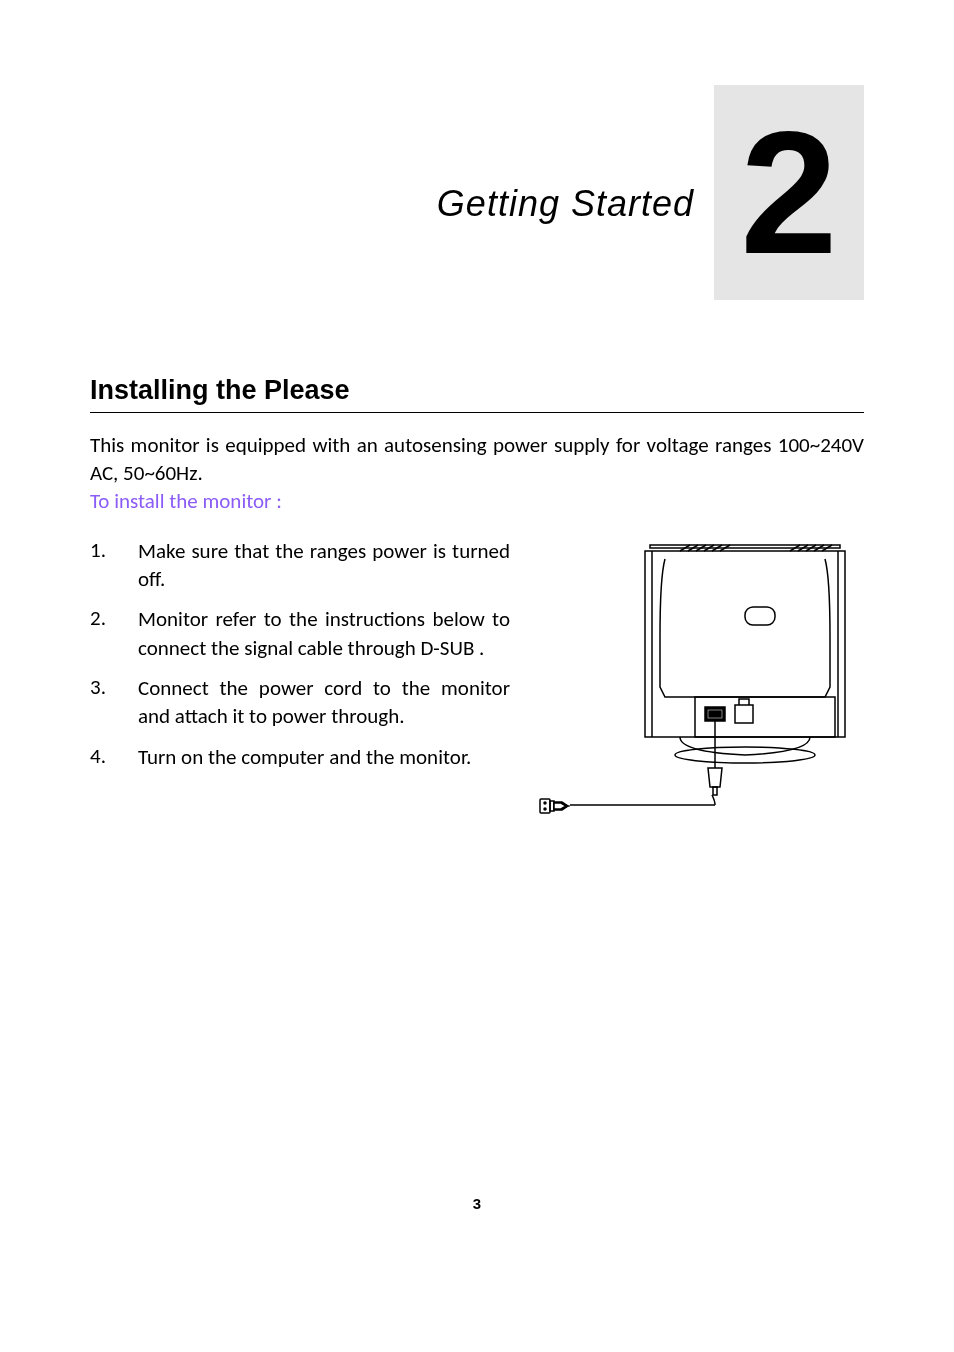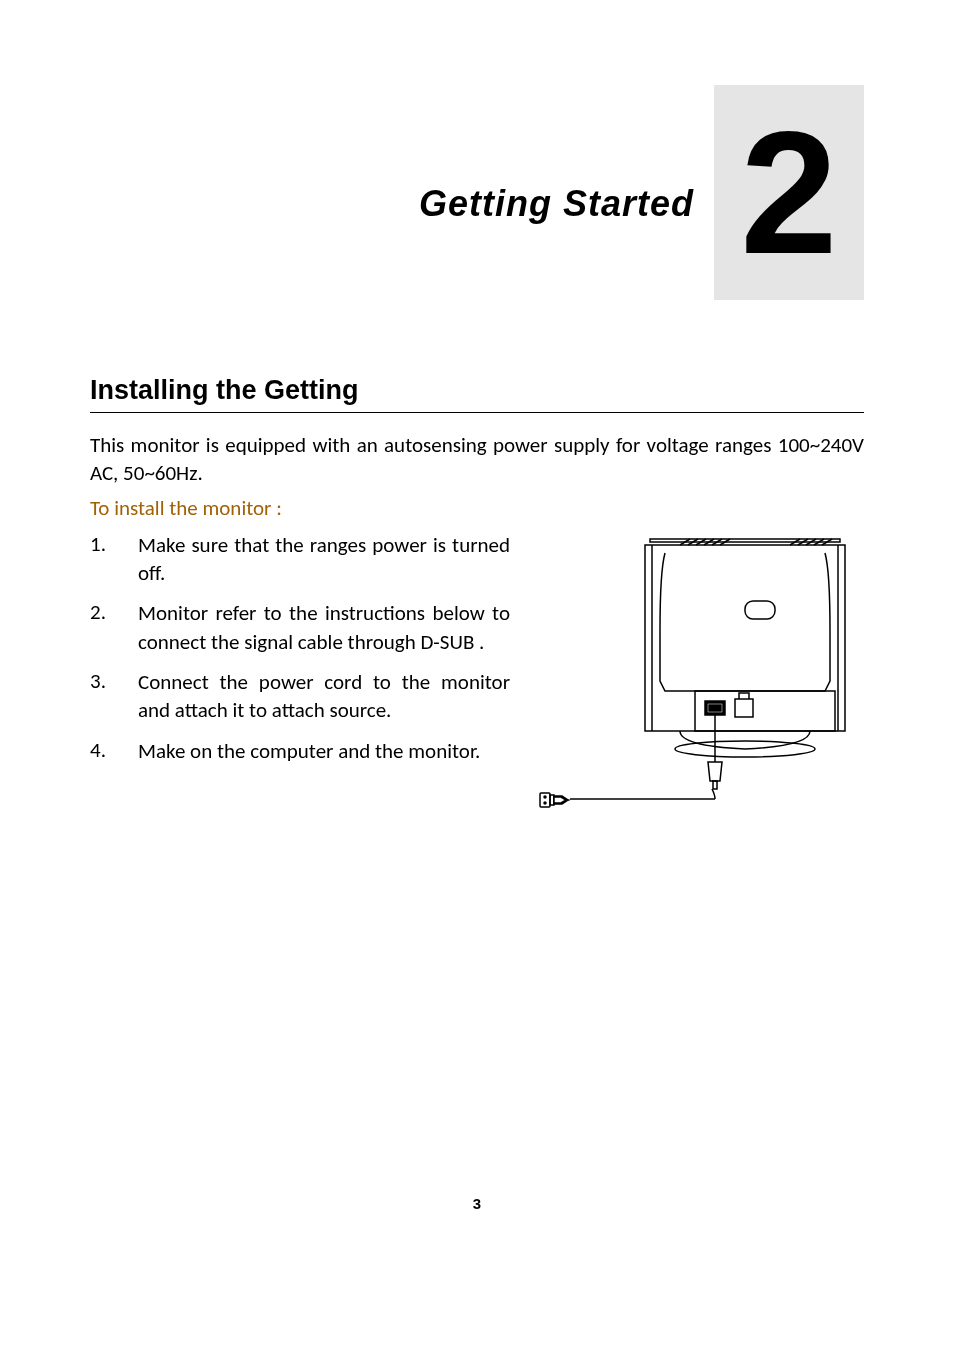--- a/index.html
+++ b/index.html
@@ -36,21 +36,21 @@
     }
     .chapter-number {
       font-family: Arial, Helvetica, sans-serif;
       font-size: 175px;
       font-weight: 900;
       color: #000;
       line-height: 1;
     }
     .chapter-title {
       font-family: Arial, Helvetica, sans-serif;
-      font-weight: bold;
+      font-weight: normal;
       font-style: italic;
       font-size: 36px;
       color: #000;
       position: absolute;
       right: 170px;
       top: 98px;
       letter-spacing: 1px;
       text-align: right;
     }
     .section-heading {
@@ -66,28 +66,28 @@
       border-top: 1.5px solid #000;
       margin-bottom: 18px;
     }
     .intro-text {
       font-family: 'Gill Sans', 'Gill Sans MT', Calibri, sans-serif;
       font-size: 21px;
       font-weight: 300;
       color: #000;
       text-align: justify;
       line-height: 1.35;
-      margin-bottom: 7px;
+      margin-bottom: 0;
     }
     .sub-text {
       font-family: 'Gill Sans', 'Gill Sans MT', Calibri, sans-serif;
       font-size: 21px;
       font-weight: 300;
-      color: #a16207;
-      margin-bottom: 10px;
+      color: #8b5cf6;
+      margin-bottom: 23px;
     }
     .content-row {
       display: flex;
       gap: 20px;
       align-items: flex-start;
     }
     .list-column {
       flex: 0 0 420px;
     }
     .figure-column {
@@ -136,44 +136,44 @@
 
 <div class="page-content">
 
   <div class="chapter-header">
     <div class="chapter-number-box">
       <span class="chapter-number">2</span>
     </div>
     <div class="chapter-title">Getting Started</div>
   </div>
 
-  <h2 class="section-heading">Installing the Getting</h2>
+  <h2 class="section-heading">Installing the Please</h2>
   <hr class="section-underline">
 
   <p class="intro-text">This monitor is equipped with an autosensing power supply for voltage ranges 100~240V AC, 50~60Hz.</p>
   <p class="sub-text">To install the monitor :</p>
 
   <div class="content-row">
     <div class="list-column">
       <ol class="steps-list">
         <li>
           <span class="step-num">1.</span>
           <span class="step-text">Make sure that the ranges power is turned off.</span>
         </li>
         <li>
           <span class="step-num">2.</span>
           <span class="step-text">Monitor refer to the instructions below to connect the signal cable through D-SUB .</span>
         </li>
         <li>
           <span class="step-num">3.</span>
-          <span class="step-text">Connect the power cord to the monitor and attach it to attach source.</span>
+          <span class="step-text">Connect the power cord to the monitor and attach it to power through.</span>
         </li>
         <li>
           <span class="step-num">4.</span>
-          <span class="step-text">Make on the computer and the monitor.</span>
+          <span class="step-text">Turn on the computer and the monitor.</span>
         </li>
       </ol>
     </div>
 
     <div class="figure-column">
       <svg class="monitor-svg" width="330" height="290" viewBox="0 0 330 290" xmlns="http://www.w3.org/2000/svg">
 
         <g stroke="#000" stroke-width="1.5" fill="none">
 
           <rect x="120" y="8" width="190" height="3" fill="none"></rect>

